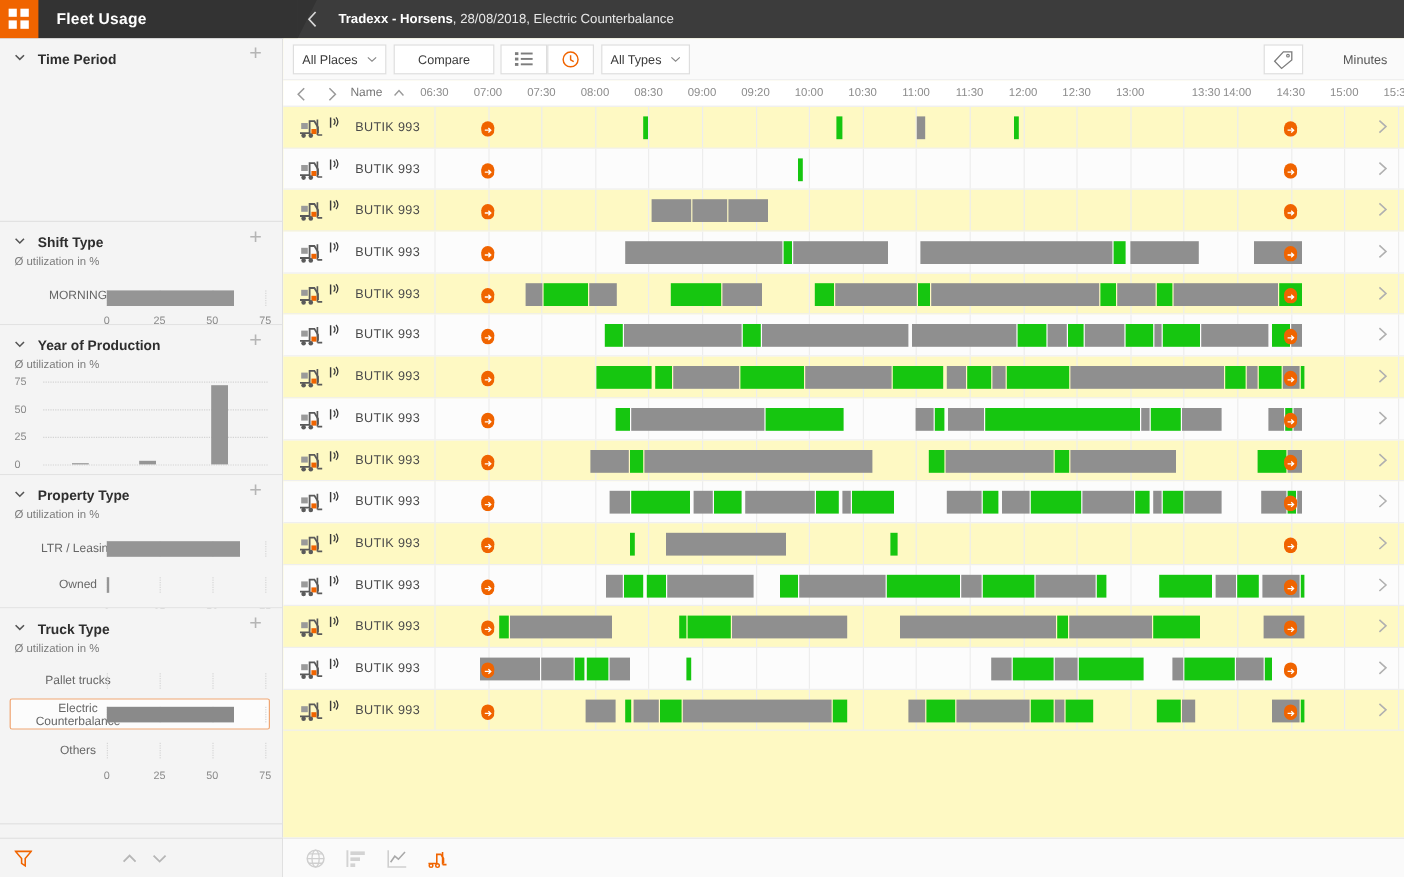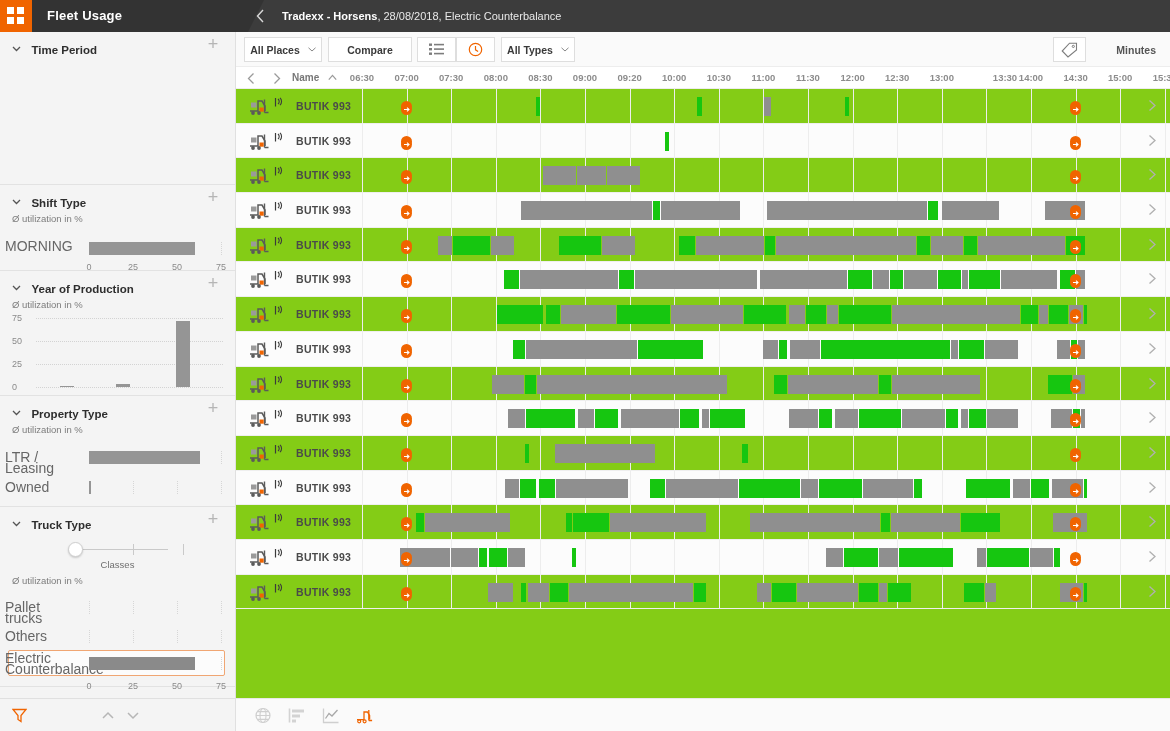--- a/index.html
+++ b/index.html
@@ -35,21 +35,21 @@
 
   .date-row{ padding:10px 0 0 12px; display:flex; align-items:center;}
   .date-lbl{ font-size:10.5px; color:#555; width:34px;}
   .date-box{ position:relative; width:95px; height:22px; background:#fff; border:1px solid #dcdcdc;
      font-size:10.5px; color:#333; line-height:20px; padding-left:7px;}
   .cal-ic{ position:absolute; right:5px; top:4px; width:13px; height:13px;}
 
   
   .hbars{ position:relative; margin:6px 0 0 0; }
   .hrow{ position:relative; height:22px; }
-  .hlabel{ position:absolute; left:5px; top:3px; font-size:14px; color:#666; width:74px; line-height:11px;}
+  .hlabel{ position:absolute; left:28px; top:3px; font-size:10px; color:#666; width:74px; line-height:11px;text-align:center;}
   .htrack{ position:absolute; left:89px; right:14px; top:4px; height:13px;}
   .hbar{ position:absolute; left:0; top:0; height:13px; background:#959595;}
   .axis{ position:relative; height:18px; margin-left:89px; margin-right:14px;}
   .axis span{ position:absolute; top:2px; font-size:9px; color:#8a8a8a; transform:translateX(-50%);}
   .gridv{ position:absolute; top:0; bottom:0; width:1px; border-left:1px dotted #d6d6d6;}
   .sel-box{ position:absolute; left:8px; right:10px; border:1px solid #f0a673; background:#fcfcfc; border-radius:2px;}
 
   
   .vchart{ position:relative; height:92px; margin:4px 12px 0 12px;}
   .vgrid{ position:absolute; left:24px; right:0; height:1px; border-top:1px dotted #d3d3d3;}
@@ -66,21 +66,21 @@
      background:#fff; border:1px solid #cfcfcf; box-shadow:0 1px 2px rgba(0,0,0,.18); cursor:pointer;}
   .sl-lbl{ position:absolute; left:0; right:0; top:22px; text-align:center; font-size:9.5px; color:#6f6f6f;}
 
   
   .sb-foot{ position:absolute; left:0; top:698px; width:236px; height:33px; background:#f4f4f4;
      border-top:1px solid #e0e0e0; border-right:1px solid #e0e0e0;}
   .funnel{ position:absolute; left:12px; top:9px; width:15px; height:15px; cursor:pointer;}
   .navchev{ position:absolute; top:9px; width:16px; height:15px; cursor:pointer;}
 
   
-  .main{ position:absolute; left:236px; top:32px; width:934px; height:666px; background:#84cc16;font-weight:bold;}
+  .main{ position:absolute; left:236px; top:32px; width:934px; height:666px; background:#fef9c3;}
   .mtoolbar{ position:relative; height:35px; background:#fafafa; border-bottom:1px solid #ededed;}
   .btn{ position:absolute; top:5px; height:25px; background:#fff; border:1px solid #dedede;
      font-size:10.5px; color:#3a3a3a; display:flex; align-items:center; justify-content:center; cursor:pointer;}
   .btn .cv{ margin-left:8px; width:8px; height:5px;}
   .iconbtn{ position:absolute; top:5px; width:39px; height:25px; background:#fff; border:1px solid #dedede;
      display:flex; align-items:center; justify-content:center; cursor:pointer;}
   .minutes{ position:absolute; right:14px; top:12px; font-size:10.5px; color:#555;}
 
   
   .thead{ position:relative; height:22px; background:#fff; border-bottom:1px solid #ededed;}
@@ -266,58 +266,51 @@
   <div class="panel" style="height:180px">
     <div class="p-head">
       <span class="p-chev">
         <svg width="9" height="9" viewBox="0 0 9 9">
             <path d="M1 3 L4.5 6.5 L8 3" stroke="#555" stroke-width="1.3" fill="none"></path>
           </svg>
       </span>
       <span class="p-title">Truck Type</span>
       <span class="p-plus">+</span>
     </div>
-    <div class="slider">
-      <div class="sl-track"></div>
-      <div class="sl-tick" style="left:121px"></div>
-      <div class="sl-tick" style="left:171px"></div>
-      <div class="sl-knob"></div>
-      <div class="sl-lbl">Classes</div>
-    </div>
     <div class="p-sub">Ø utilization in %</div>
     <div class="hbars" style="margin-top:10px">
       <div class="hrow" style="height:26px">
         <div class="hlabel" style="top:6px">Pallet trucks</div>
         <div class="htrack" style="top:5px">
           <div class="gridv" style="left:0"></div>
             <div class="gridv" style="left:33.3%"></div>
           <div class="gridv" style="left:66.6%"></div>
             <div class="gridv" style="left:100%"></div>
           <div class="hbar" style="width:0%"></div>
         </div>
       </div>
-      <div class="hrow" style="height:28px">
-        <div class="hlabel" style="top:9px">Others</div>
-        <div class="htrack" style="top:8px">
-          <div class="gridv" style="left:0"></div>
-            <div class="gridv" style="left:33.3%"></div>
-          <div class="gridv" style="left:66.6%"></div>
-            <div class="gridv" style="left:100%"></div>
-          <div class="hbar" style="width:0%"></div>
-        </div>
-      </div>
       <div class="hrow" style="height:29px">
         <div class="sel-box" style="top:0; height:26px;"></div>
         <div class="hlabel" style="top:3px">Electric Counterbalance</div>
         <div class="htrack" style="top:7px">
           <div class="gridv" style="left:0"></div>
             <div class="gridv" style="left:33.3%"></div>
           <div class="gridv" style="left:66.6%"></div>
             <div class="gridv" style="left:100%"></div>
           <div class="hbar" style="width:80%; background:#8a8a8a;"></div>
+        </div>
+      </div>
+      <div class="hrow" style="height:28px">
+        <div class="hlabel" style="top:9px">Others</div>
+        <div class="htrack" style="top:8px">
+          <div class="gridv" style="left:0"></div>
+            <div class="gridv" style="left:33.3%"></div>
+          <div class="gridv" style="left:66.6%"></div>
+            <div class="gridv" style="left:100%"></div>
+          <div class="hbar" style="width:0%"></div>
         </div>
       </div>
       <div class="axis">
         <span style="left:0%">0</span>
         <span style="left:33.3%">25</span>
         <span style="left:66.6%">50</span>
         <span style="left:100%">75</span>
       </div>
     </div>
   </div>

